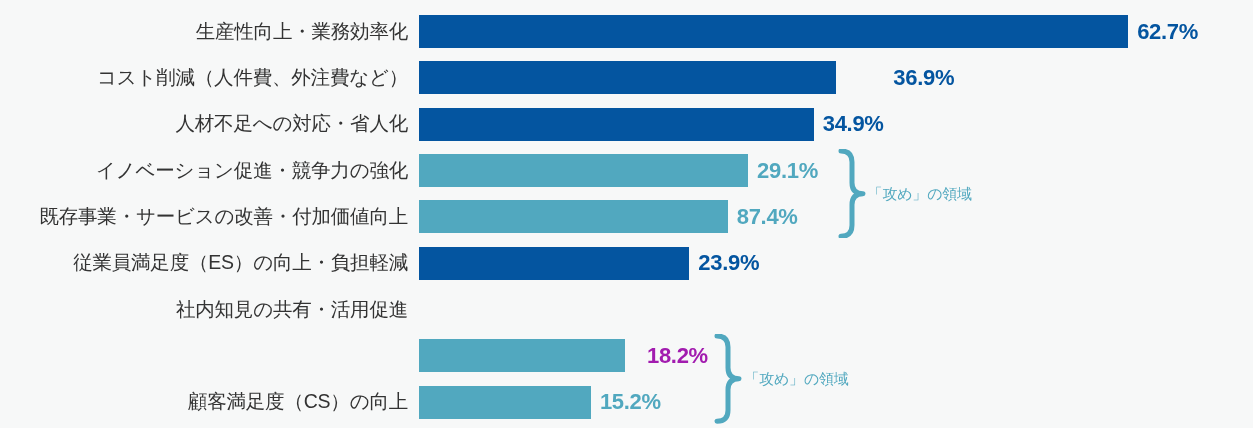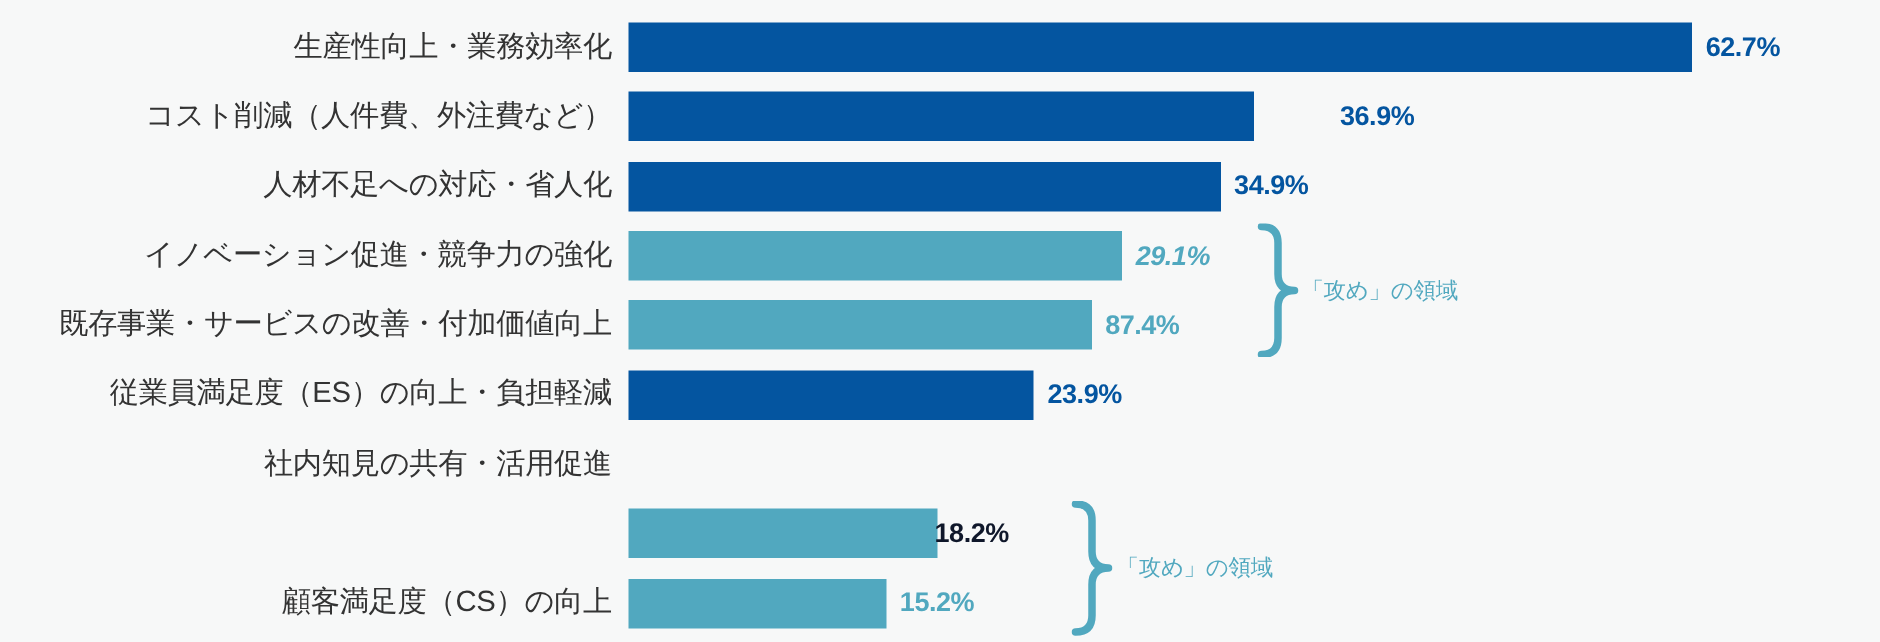--- a/index.html
+++ b/index.html
@@ -55,21 +55,21 @@
     position: absolute;
     left: 0;
     top: 0;
     height: 33px;
   }
 
   .bar-value {
     position: absolute;
     top: 50%;
     transform: translateY(-50%);
-    font-size: 18px;
+    font-size: 22px;
     font-weight: bold;
     white-space: nowrap;
     letter-spacing: -0.3px;
   }
 
   
   .brace-group {
     position: absolute;
   }
 
@@ -113,21 +113,21 @@
         <div class="cat-label" style="color: rgb(51, 51, 51);">人材不足への対応・省人化</div>
         <div class="bar-track">
           <div class="bar-fill" style="width: 394.719px; background: rgb(4, 85, 160);"></div>
           <div class="bar-value" style="left: 403.719px; color: rgb(4, 85, 160);">34.9%</div>
         </div>
       </div>
       <div class="bar-row" style="top: 154.05px;">
         <div class="cat-label" style="color: rgb(51, 51, 51);">イノベーション促進・競争力の強化</div>
         <div class="bar-track">
           <div class="bar-fill" style="width: 329.121px; background: rgb(81, 168, 191);"></div>
-          <div class="bar-value" style="left: 338.121px; color: rgb(81, 168, 191); font-style: italic;">29.1%</div>
+          <div class="bar-value" style="left: 338.121px; color: rgb(81, 168, 191);">29.1%</div>
         </div>
       </div>
       <div class="bar-row" style="top: 200.4px;">
         <div class="cat-label" style="color: rgb(51, 51, 51);">既存事業・サービスの改善・付加価値向上</div>
         <div class="bar-track">
           <div class="bar-fill" style="width: 308.763px; background: rgb(81, 168, 191);"></div>
           <div class="bar-value" style="left: 317.763px; color: rgb(81, 168, 191);">87.4%</div>
         </div>
       </div>
       <div class="bar-row" style="top: 246.75px;">
@@ -136,21 +136,21 @@
           <div class="bar-fill" style="width: 270.309px; background: rgb(4, 85, 160);"></div>
           <div class="bar-value" style="left: 279.309px; color: rgb(4, 85, 160);">23.9%</div>
         </div>
       </div>
       <div class="bar-row" style="top: 293.1px;">
         <div class="cat-label" style="color: rgb(51, 51, 51);">社内知見の共有・活用促進</div>
       </div>
       <div class="bar-row" style="top: 339.45px;">
         <div class="bar-track">
           <div class="bar-fill" style="width: 205.842px; background: rgb(81, 168, 191);"></div>
-          <div class="bar-value" style="left: 204px; color: #0f172a;">18.2%</div>
+          <div class="bar-value" style="left: 228px; color: #a21caf;">18.2%</div>
         </div>
       </div>
       <div class="bar-row" style="top: 385.8px;">
         <div class="cat-label" style="color: rgb(51, 51, 51);">顧客満足度（CS）の向上</div>
         <div class="bar-track">
           <div class="bar-fill" style="width: 171.912px; background: rgb(81, 168, 191);"></div>
           <div class="bar-value" style="left: 180.912px; color: rgb(81, 168, 191);">15.2%</div>
         </div>
       </div>
     </div>

